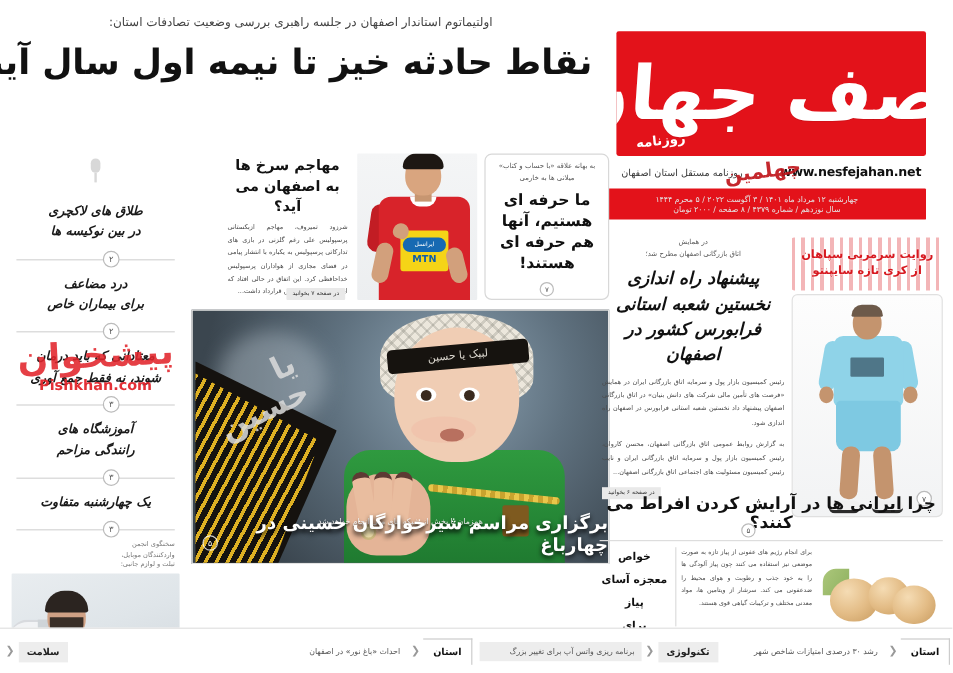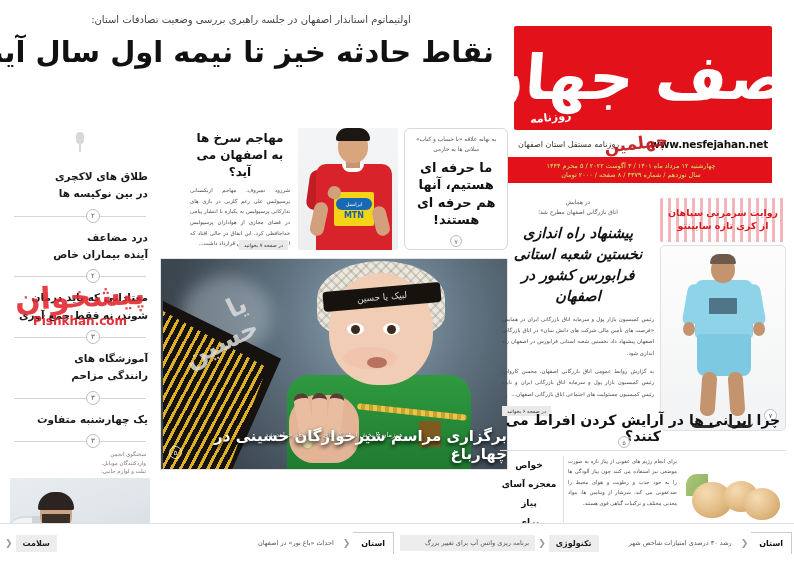--- a/index.html
+++ b/index.html
@@ -35,21 +35,21 @@
   }
   .mast-url { font-size:10.5px; font-weight:bold; color:#111; letter-spacing:-.2px; }
   .mast-sub { font-size:8px; color:#333; }
   .mast-stamp {
     position:absolute; top:112px; right:118px; width:62px; height:26px;
     color:#c0161c; font-size:17px; font-weight:bold;
     transform: rotate(-7deg); opacity:.92; text-align:center; line-height:26px;
   }
   .mast-date {
     position:absolute; top:139px; right:14px; width:282px; height:26px;
-    background:#e3121a; color:#bef264; border-radius:1px;
+    background:#e3121a; color:#e5e5e5; border-radius:1px;
     display:flex; flex-direction:column; align-items:center; justify-content:center;
     gap:1px;
   }
   .mast-date div { font-size:6.5px; letter-spacing:.1px; }
 
   
   .head-block { position:absolute; top:14px; right:300px; width:486px; }
   .kicker { font-size:10px; color:#444; text-align:center; margin-bottom:10px; }
   .headline {
     font-size:29px; font-weight:bold; color:#111; text-align:center;
@@ -58,21 +58,21 @@
 
   
   .sidebar { position:absolute; top:132px; left:4px; width:152px; height:390px; }
   .sb-mic {
     width:18px; height:22px; margin:0 auto 10px; position:relative; opacity:.25;
   }
   .sb-mic i { position:absolute; left:5px; top:0; width:8px; height:12px;
     background:#666; border-radius:4px; display:block; }
   .sb-mic b { position:absolute; left:8px; top:12px; width:2px; height:8px;
     background:#666; display:block; }
-  .sb-item { text-align:right; padding:4px 8px; }
+  .sb-item { text-align:center; padding:4px 8px;font-style:italic; }
   .sb-item .t { font-size:10.5px; font-weight:bold; color:#1a1a1a; line-height:1.65; }
   .sb-sep { position:relative; height:14px; margin:2px 10px; }
   .sb-sep:before {
     content:""; position:absolute; top:7px; left:0; right:0; height:1px; background:#d5d5d5;
   }
   .sb-num {
     position:absolute; top:0px; right:46px; width:14px; height:14px;
     border-radius:50%; background:#fff; border:1px solid #bbb;
     font-size:7px; color:#555; text-align:center; line-height:13px;
   }
@@ -414,21 +414,21 @@
     <div class="sb-item">
       <div class="t">طلاق های لاکچری</div>
       <div class="t">در بین نوکیسه ها</div>
     </div>
     <div class="sb-sep">
       <span class="sb-num">۲</span>
     </div>
 
     <div class="sb-item">
       <div class="t">درد مضاعف</div>
-      <div class="t">آینده بیماران خاص</div>
+      <div class="t">برای بیماران خاص</div>
     </div>
     <div class="sb-sep">
       <span class="sb-num">۲</span>
     </div>
 
     <div class="sb-item">
       <div class="t">معتادانی که باید درمان</div>
       <div class="t">شوند، نه فقط جمع آوری</div>
     </div>
     <div class="sb-sep">

